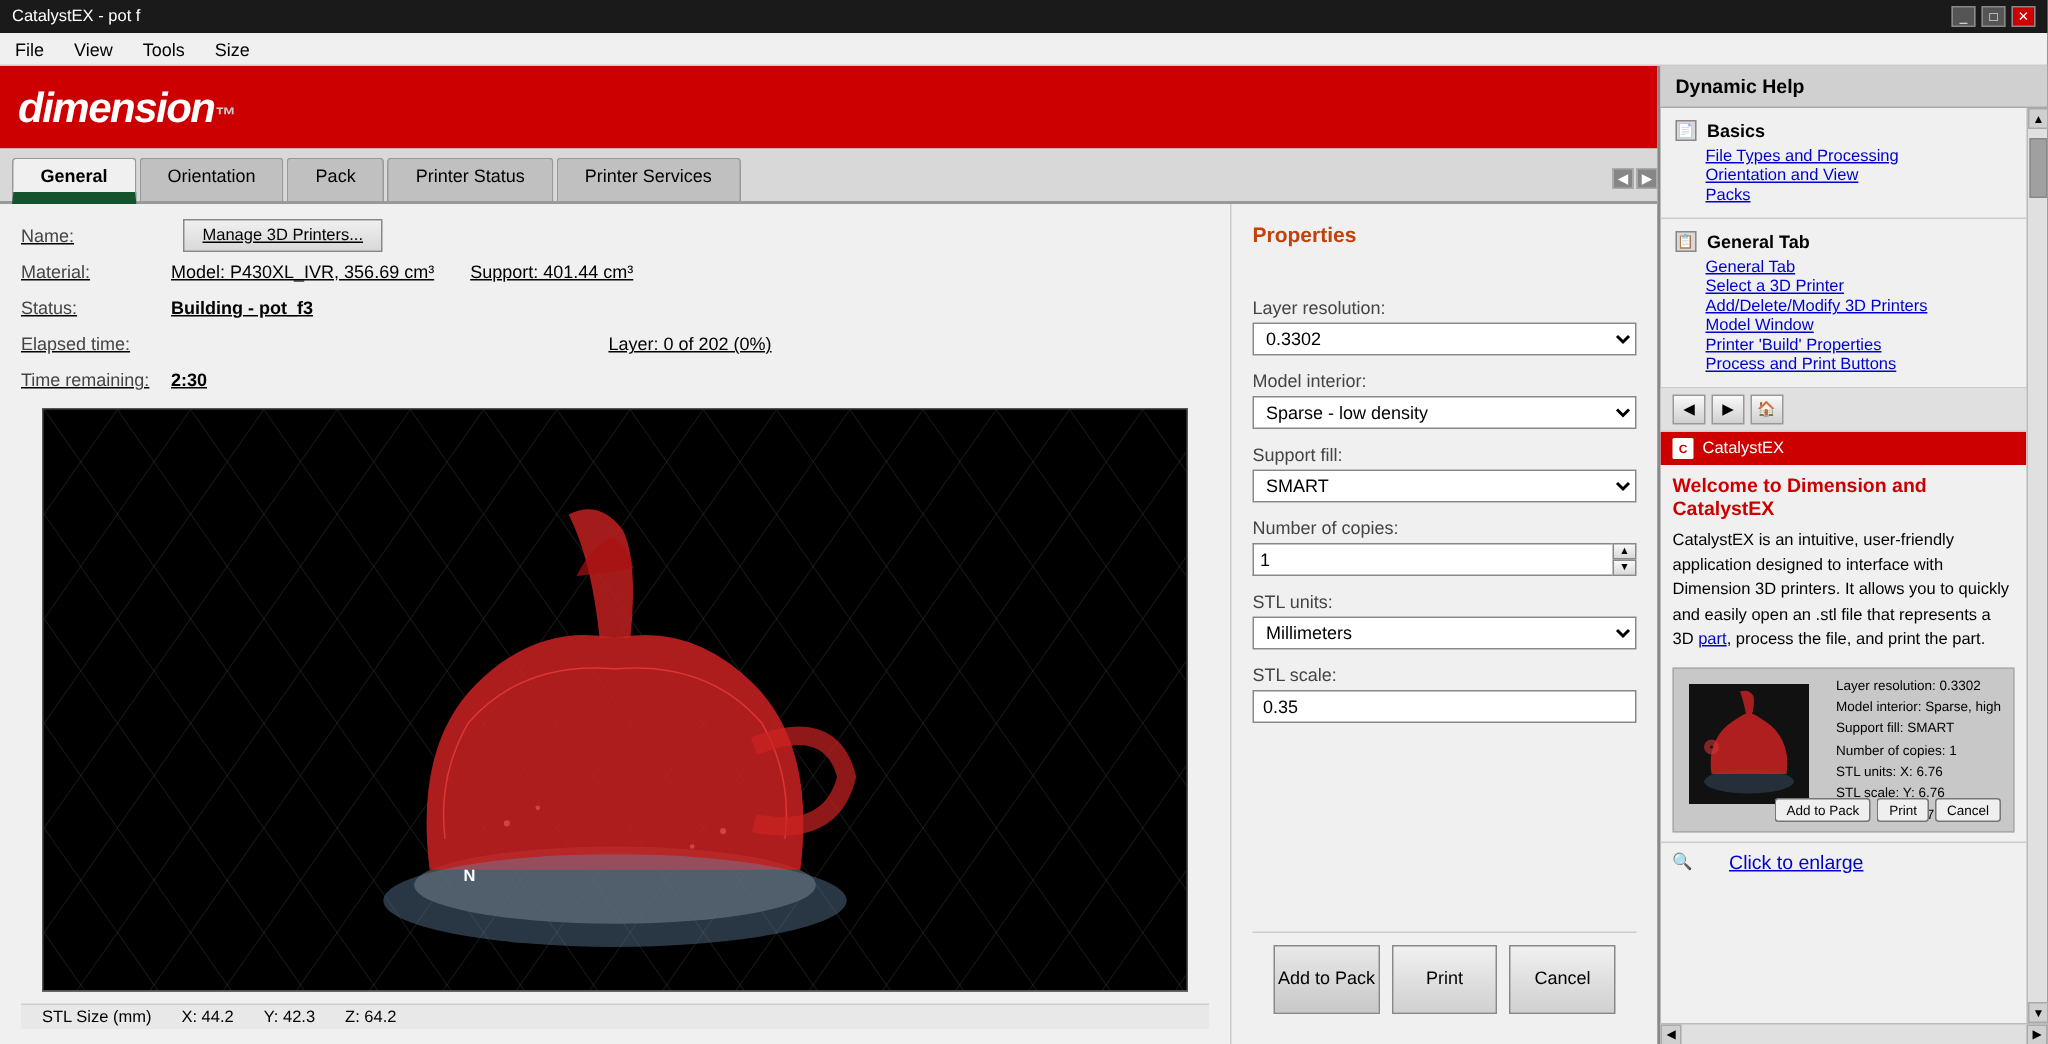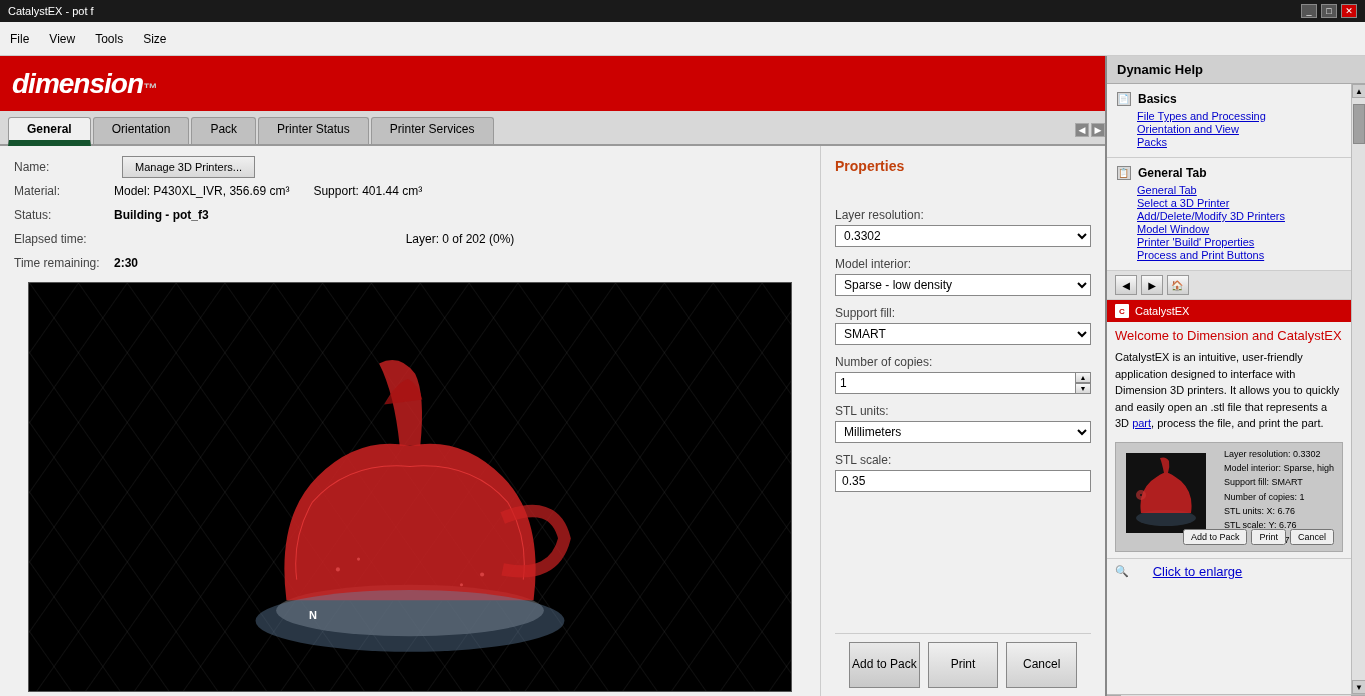--- a/index.html
+++ b/index.html
@@ -23,21 +23,21 @@
       border: 1px solid #888;
       color: #fff;
       font-size: 9px;
       display: flex; align-items: center; justify-content: center;
       cursor: pointer;
     }
 
     
     .menubar {
       background: #f0f0f0;
-      height: 34px;
+      height: 22px;
       display: flex;
       align-items: center;
       border-bottom: 1px solid #ccc;
     }
     .menubar-item {
       padding: 2px 10px;
       font-size: 12px;
       cursor: pointer;
     }
 
@@ -86,21 +86,21 @@
       background: #c0c0c0;
       border: 1px solid #999;
       border-bottom: none;
       cursor: pointer;
       font-size: 12px;
       border-radius: 3px 3px 0 0;
     }
     .tab.active {
       background: #f0f0f0;
       font-weight: bold;
-      border-bottom: 6px solid #14532d;
+      border-bottom: 8px solid #14532d;
       margin-bottom: -2px;
     }
 
     
     .content-area {
       display: flex;
       flex: 1;
       overflow: hidden;
     }
 
@@ -112,20 +112,21 @@
       display: flex;
       flex-direction: column;
       gap: 2px;
     }
 
     .info-row {
       display: flex;
       align-items: center;
       min-height: 22px;
       font-size: 12px;
+      text-decoration: underline;
     }
     .info-label {
       width: 100px;
       color: #444;
       font-size: 12px;
     }
     .info-value {
       color: #000;
       font-weight: normal;
     }
@@ -360,21 +361,21 @@
       width: 14px; height: 14px;
       background: #fff;
       border-radius: 1px;
       display: flex; align-items: center; justify-content: center;
       color: #cc0000;
       font-size: 8px;
       font-weight: bold;
     }
     .welcome-title {
       font-size: 13px;
-      font-weight: normal;
+      font-weight: bold;
       color: #cc0000;
       padding: 6px 8px 2px;
     }
     .welcome-text {
       padding: 4px 8px;
       font-size: 11px;
       line-height: 1.5;
       color: #000;
     }
     .welcome-text a {
@@ -575,20 +576,26 @@
               <circle cx="440" cy="255" r="2" fill="#ff6666" opacity="0.5"></circle>
               <circle cx="420" cy="265" r="1.5" fill="#ff6666" opacity="0.5"></circle>
 
               <path d="M 345 90 Q 355 70 368 65 Q 378 70 382 85" fill="#aa1111" opacity="0.7"></path>
             </svg>
 
             <div class="axis-label" style="left:280px; bottom:70px;">N</div>
           </div>
         </div>
 
+        <div class="stl-size-bar">
+          <span>STL Size (mm)</span>
+          <span>X: 44.2</span>
+          <span>Y: 42.3</span>
+          <span>Z: 64.2</span>
+        </div>
 
       </div>
 
       <div class="properties-panel">
         <div class="properties-title">Properties</div>
 
         <div class="prop-row">
           <div class="prop-label">Layer resolution:</div>
           <select class="prop-select">
             <option>0.3302</option>

